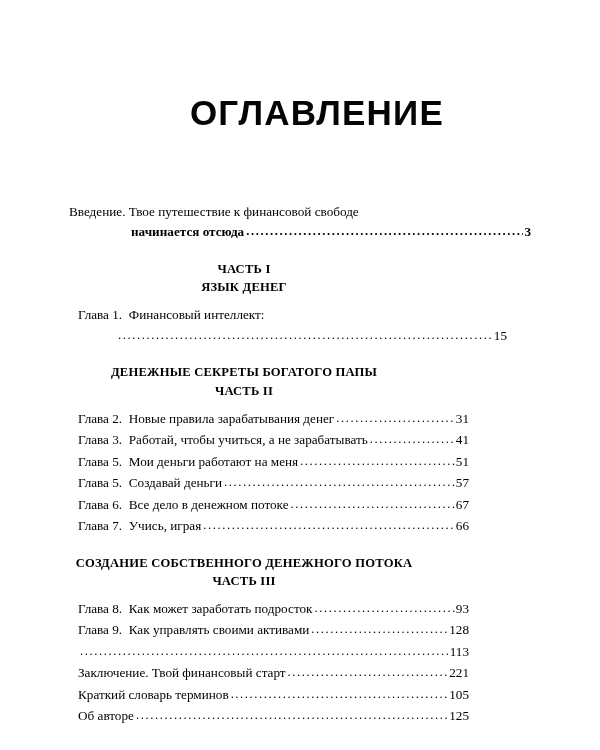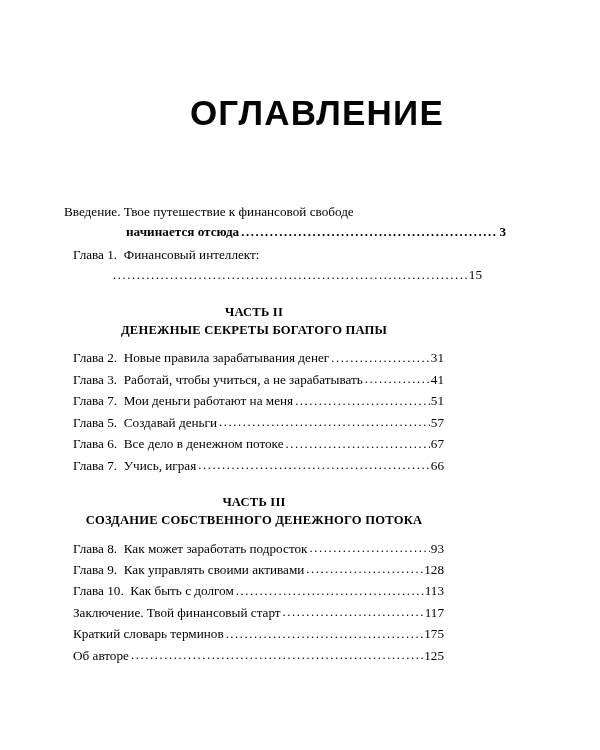--- a/index.html
+++ b/index.html
@@ -13,21 +13,21 @@
     font-family: "Liberation Serif", "DejaVu Serif", serif;
     color: #000000;
     overflow: hidden;
   }
   .page {
     position: relative;
     width: 512px;
     height: 750px;
     background: #ffffff;
     box-sizing: border-box;
-    padding: 0 68px 0 64px;
+    padding: 0 68px 0 44px;
     border-radius: 14px;
   }
   .toc-title {
     text-align: right;
     font-family: "Liberation Sans", "DejaVu Sans", sans-serif;
     font-weight: bold;
     font-size: 35px;
     letter-spacing: 1.2px;
     margin: 0;
     padding-top: 95px;
@@ -41,22 +41,23 @@
   }
 
   
   .entry {
     display: block;
     margin: 0 0 1px 0;
     position: relative;
   }
   .entry-line {
     display: flex;
-    align-items: center;
+    align-items: flex-start;
     width: 100%;
+    margin-left: 25px;
   }
   .entry-text {
     white-space: pre;
     flex: 0 0 auto;
   }
   .dots {
     flex: 1 1 auto;
     overflow: hidden;
     white-space: nowrap;
     letter-spacing: 1.6px;
@@ -113,56 +114,60 @@
       <div class="entry-line">
         <span class="entry-text">Введение. Твое путешествие к финансовой свободе</span>
       </div>
       <div class="entry-line cont">
         <span class="entry-text">начинается отсюда</span>
         <span class="dots">.............................................................................................................</span>
         <span class="page-num">3</span>
       </div>
     </div>
 
+    <div class="part-block">
+      <div class="part">ЧАСТЬ I</div>
+      <div class="part">ЯЗЫК ДЕНЕГ</div>
+    </div>
 
     <div class="group indent-chapter">
       <div class="entry">
         <div class="entry-line">
           <span class="entry-text">Глава 1.  Финансовый интеллект:</span>
         </div>
         <div class="entry-line cont2">
           <span class="dots">.............................................................................................................</span>
           <span class="page-num">15</span>
         </div>
       </div>
     </div>
 
     <div class="part-block">
+      <div class="part">ДЕНЕЖНЫЕ СЕКРЕТЫ БОГАТОГО ПАПЫ</div>
       <div class="part">ЧАСТЬ II</div>
-      <div class="part">ДЕНЕЖНЫЕ СЕКРЕТЫ БОГАТОГО ПАПЫ</div>
     </div>
 
     <div class="group indent-chapter">
       <div class="entry">
         <div class="entry-line">
           <span class="entry-text">Глава 2.  Новые правила зарабатывания денег</span>
           <span class="dots">.............................................................................................................</span>
           <span class="page-num">31</span>
         </div>
       </div>
       <div class="entry">
         <div class="entry-line">
           <span class="entry-text">Глава 3.  Работай, чтобы учиться, а не зарабатывать</span>
           <span class="dots">.............................................................................................................</span>
           <span class="page-num">41</span>
         </div>
       </div>
       <div class="entry">
         <div class="entry-line">
-          <span class="entry-text">Глава 7.  Мои деньги работают на меня</span>
+          <span class="entry-text">Глава 5.  Мои деньги работают на меня</span>
           <span class="dots">.............................................................................................................</span>
           <span class="page-num">51</span>
         </div>
       </div>
       <div class="entry">
         <div class="entry-line">
           <span class="entry-text">Глава 5.  Создавай деньги</span>
           <span class="dots">.............................................................................................................</span>
           <span class="page-num">57</span>
         </div>
@@ -177,58 +182,57 @@
       <div class="entry">
         <div class="entry-line">
           <span class="entry-text">Глава 7.  Учись, играя</span>
           <span class="dots">.............................................................................................................</span>
           <span class="page-num">66</span>
         </div>
       </div>
     </div>
 
     <div class="part-block">
+      <div class="part">СОЗДАНИЕ СОБСТВЕННОГО ДЕНЕЖНОГО ПОТОКА</div>
       <div class="part">ЧАСТЬ III</div>
-      <div class="part">СОЗДАНИЕ СОБСТВЕННОГО ДЕНЕЖНОГО ПОТОКА</div>
     </div>
 
     <div class="group indent-chapter">
       <div class="entry">
         <div class="entry-line">
           <span class="entry-text">Глава 8.  Как может заработать подросток</span>
           <span class="dots">.............................................................................................................</span>
           <span class="page-num">93</span>
         </div>
       </div>
       <div class="entry">
         <div class="entry-line">
           <span class="entry-text">Глава 9.  Как управлять своими активами</span>
           <span class="dots">.............................................................................................................</span>
           <span class="page-num">128</span>
         </div>
       </div>
       <div class="entry">
         <div class="entry-line">
-          <span class="entry-text">Глава 10.  Как быть с долгом</span>
           <span class="dots">.............................................................................................................</span>
           <span class="page-num">113</span>
         </div>
       </div>
       <div class="entry">
         <div class="entry-line">
           <span class="entry-text">Заключение. Твой финансовый старт</span>
           <span class="dots">.............................................................................................................</span>
-          <span class="page-num">117</span>
+          <span class="page-num">221</span>
         </div>
       </div>
       <div class="entry">
         <div class="entry-line">
           <span class="entry-text">Краткий словарь терминов</span>
           <span class="dots">.............................................................................................................</span>
-          <span class="page-num">175</span>
+          <span class="page-num">105</span>
         </div>
       </div>
       <div class="entry">
         <div class="entry-line">
           <span class="entry-text">Об авторе</span>
           <span class="dots">.............................................................................................................</span>
           <span class="page-num">125</span>
         </div>
       </div>
     </div>

